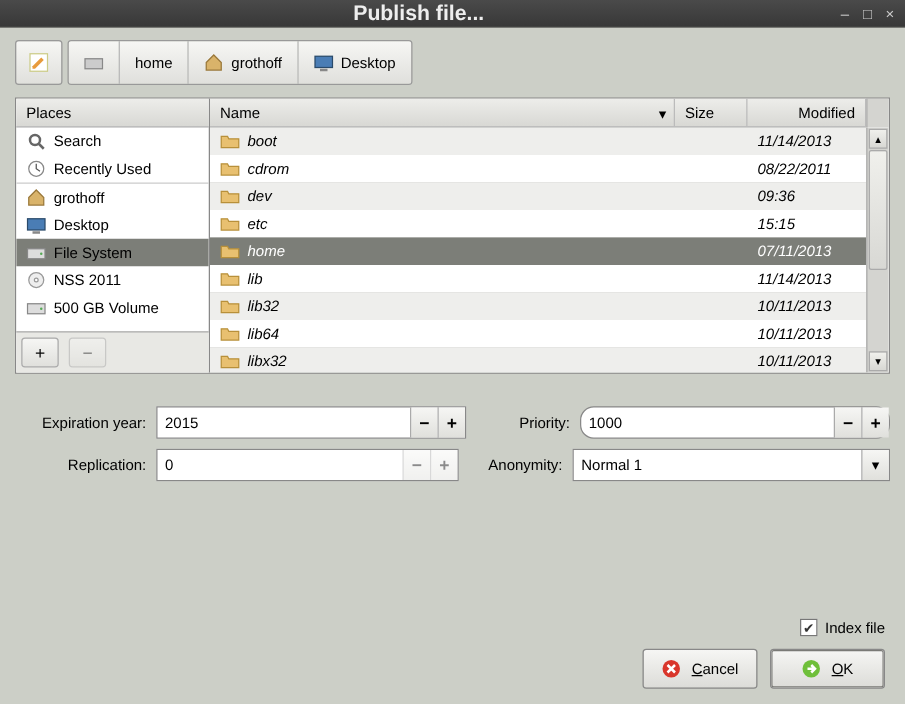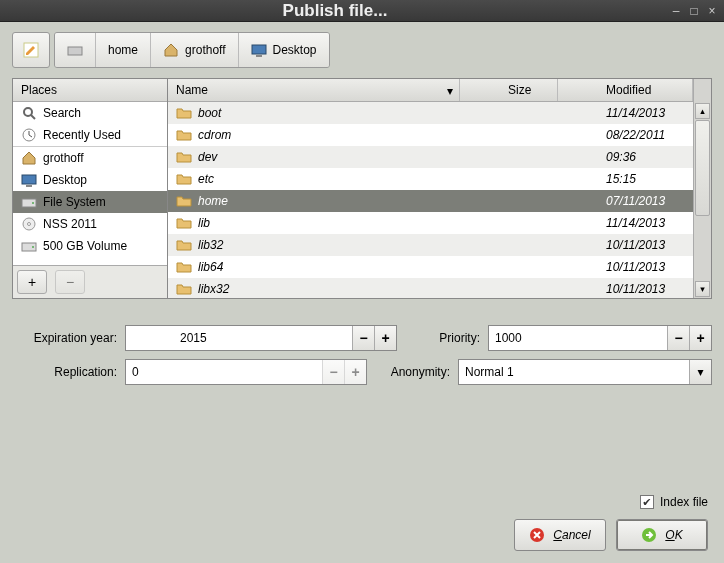--- a/index.html
+++ b/index.html
@@ -25,21 +25,21 @@
 .places-sep { border-top: 1px solid #ccc; }
 .places-foot { display: flex; border-top: 1px solid #aaa; background: #e8e8e4; }
 .pfbtn { width: 30px; height: 24px; border: 1px solid #aaa; margin: 4px; border-radius: 3px; background: linear-gradient(#f6f6f4, #e0e0dc); display: flex; align-items: center; justify-content: center; cursor: pointer; font-size: 14px; }
 .pfbtn.disabled { opacity: 0.5; }
 
 .files { flex: 1; display: flex; flex-direction: column; background: #fff; position: relative; }
 .files-hdr { display: flex; background: linear-gradient(#ededea, #d8d8d4); border-bottom: 1px solid #aaa; }
 .fcol { padding: 4px 8px; border-right: 1px solid #bbb; position: relative; }
 .fcol.name { flex: 1; }
 .fcol.size { width: 58px; }
-.fcol.modified { width: 95px; }
+.fcol.modified { width: 95px; text-align: right; }
 .fcol .sort-arrow { position: absolute; right: 6px; top: 5px; }
 .files-body { flex: 1; overflow: hidden; background: #b8bab4; font-style: italic; }
 .frow { display: flex; align-items: center; height: 22px; }
 .frow:nth-child(odd) { background: #eeeeec; }
 .frow:nth-child(even) { background: #fff; }
 .frow.selected { background: #7c7e78; color: #fff; }
 .fcell { padding: 0 8px; overflow: hidden; white-space: nowrap; }
 .fcell.name { flex: 1; display: flex; align-items: center; gap: 6px; }
 .fcell.size { width: 58px; }
 .fcell.modified { width: 95px; }
@@ -56,21 +56,21 @@
 .spin { flex: 1; display: flex; border: 1px solid #888; height: 26px; background: #fff; }
 .spin input { flex: 1; border: none; padding: 0 6px; background: transparent; outline: none; font-size:12px;}
 .spin .sbtn { width: 22px; border-left: 1px solid #aaa; background: linear-gradient(#f6f6f4, #e0e0dc); display: flex; align-items: center; justify-content: center; cursor: pointer; font-size: 14px; font-weight:bold;}
 .spin.disabled .sbtn { opacity:0.45; }
 .combo { flex: 1; display: flex; border: 1px solid #888; height: 26px; background: #fff; align-items: center; padding: 0 6px; justify-content: space-between; cursor: pointer; }
 .combo-tgl { width:22px; text-align:center; border-left:1px solid #aaa; margin-right:-6px; height:100%; display:flex; align-items:center; justify-content:center; background:linear-gradient(#f6f6f4,#e0e0dc);}
 
 .footer { position: absolute; bottom: 12px; right: 16px; display: flex; flex-direction: column; align-items: flex-end; gap: 10px; }
 .chk-row { display: flex; align-items: center; gap: 6px; }
 .chk { width: 14px; height: 14px; border: 1px solid #777; background: #fff; display: flex; align-items: center; justify-content: center; font-size: 11px; color:#333;}
-.btn-row { display: flex; gap: 10px; font-style: italic; }
+.btn-row { display: flex; gap: 10px; }
 .dlgbtn { height: 32px; min-width: 92px; border: 1px solid #888; border-radius: 3px; background: linear-gradient(#f6f6f4, #dcdcd8); display: flex; align-items: center; justify-content: center; gap: 8px; cursor: pointer; padding: 0 14px; }
 .dlgbtn.default { box-shadow: 0 0 0 1px #7a7a76 inset; }
 
 .ico { width: 16px; height: 16px; display: inline-flex; }
 .ico.folder svg, .ico svg { width: 100%; height: 100%; }
 .underline { text-decoration: underline; }
 </style>
 </head>
 <body>
 
@@ -189,21 +189,21 @@
           <span>500 GB Volume</span>
         </div>
       </div>
     <div class="places-foot">
       <div class="pfbtn">+</div>
       <div class="pfbtn disabled">−</div>
     </div>
   </div>
   <div class="files">
     <div style="display:flex;">
-      <div class="files-hdr" style="flex:1;gap:40px;">
+      <div class="files-hdr" style="flex:1;">
         <div class="fcol name">
           <span>Name</span>
           <span class="sort-arrow">▾</span>
         </div>
         <div class="fcol size">Size</div>
         <div class="fcol modified">Modified</div>
       </div>
       <div class="scroll-gutter"></div>
     </div>
     <div class="files-wrap">
@@ -324,27 +324,27 @@
         </div>
         <div class="scroll-arrow">▾</div>
       </div>
     </div>
   </div>
 </div>
 
 <div class="form-area">
   <div class="form-row">
     <div class="flabel" style="width:105px;">Expiration year:</div>
-    <div class="spin" style="flex:1;padding-left:48px;">
+    <div class="spin" style="flex:1;">
       <input value="2015" style="">
       <div class="sbtn">−</div>
       <div class="sbtn">+</div>
     </div>
     <div class="flabel" style="width:75px; padding-left:20px;">Priority:</div>
-    <div class="spin" style="flex:1;">
+    <div class="spin" style="flex:1;border-radius:11px;">
       <input value="1000" style="">
       <div class="sbtn">−</div>
       <div class="sbtn">+</div>
     </div>
   </div>
   <div class="form-row">
     <div class="flabel" style="width:105px;">Replication:</div>
     <div class="spin disabled" style="flex:1;">
       <input value="0" style="">
       <div class="sbtn">−</div>

